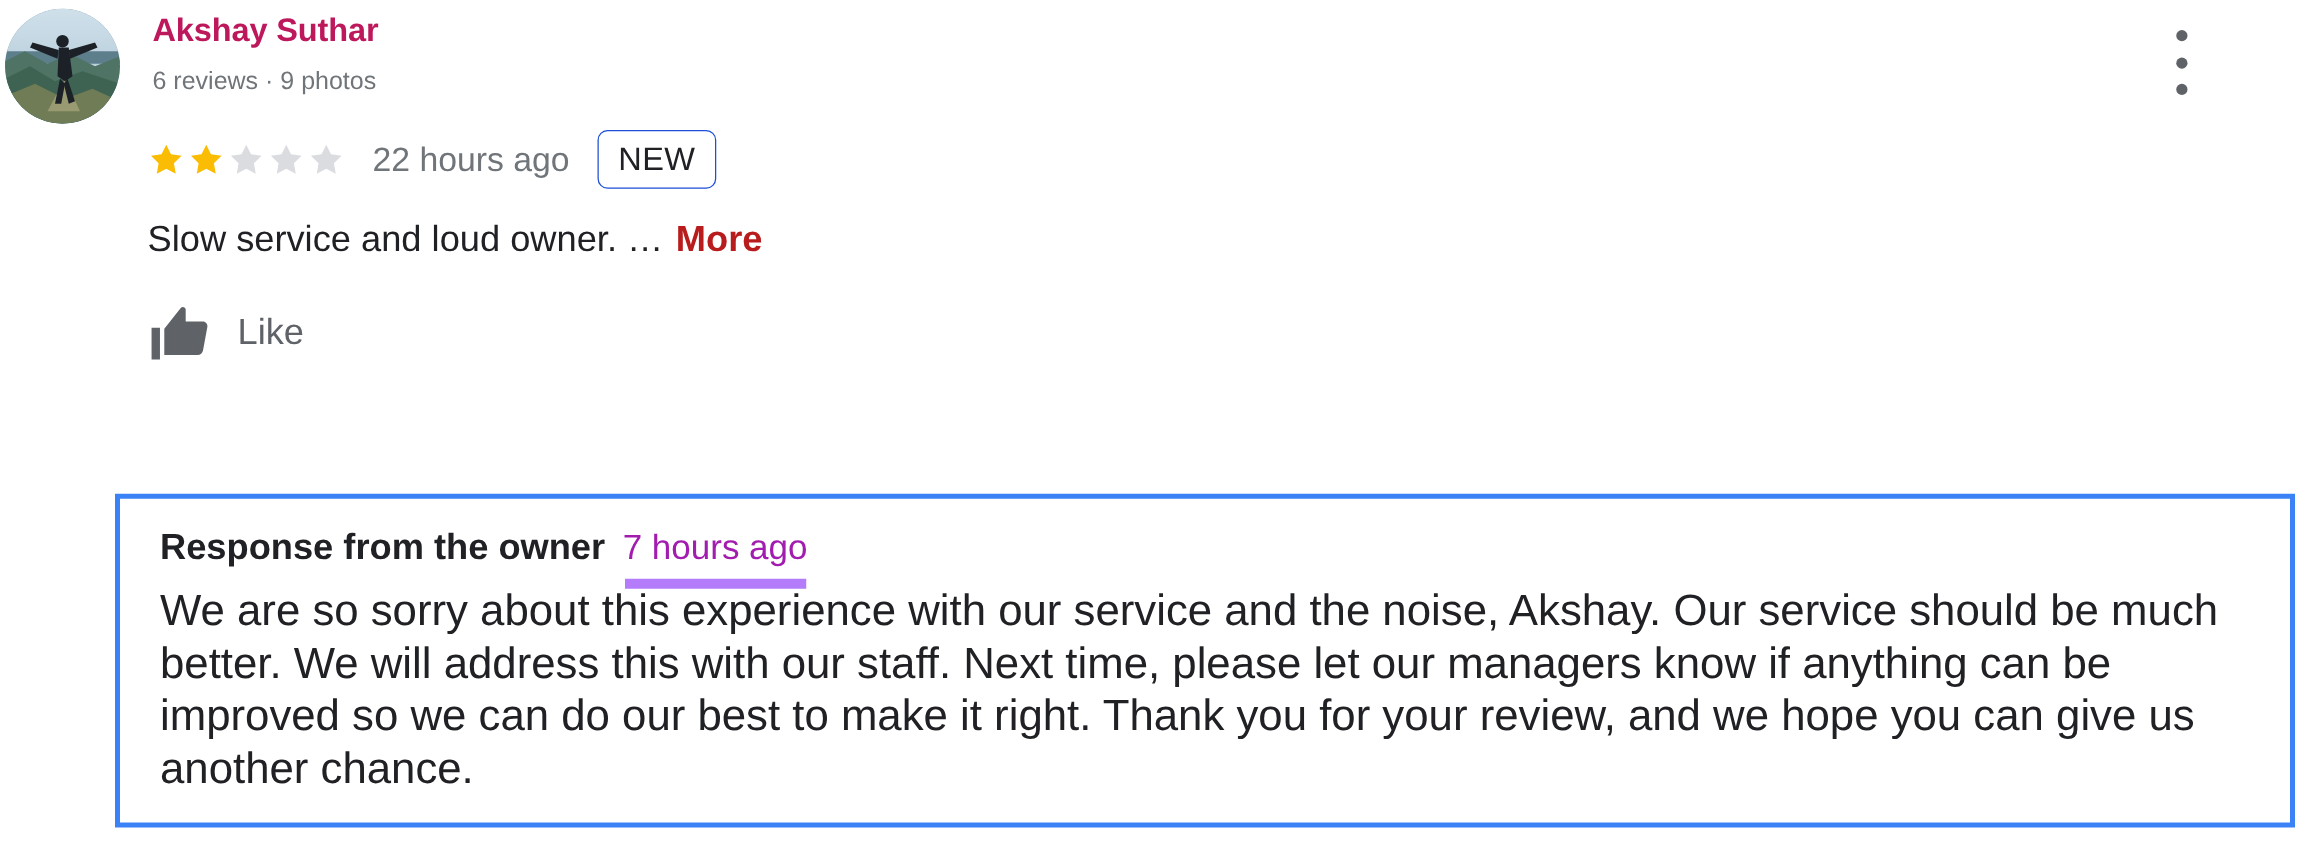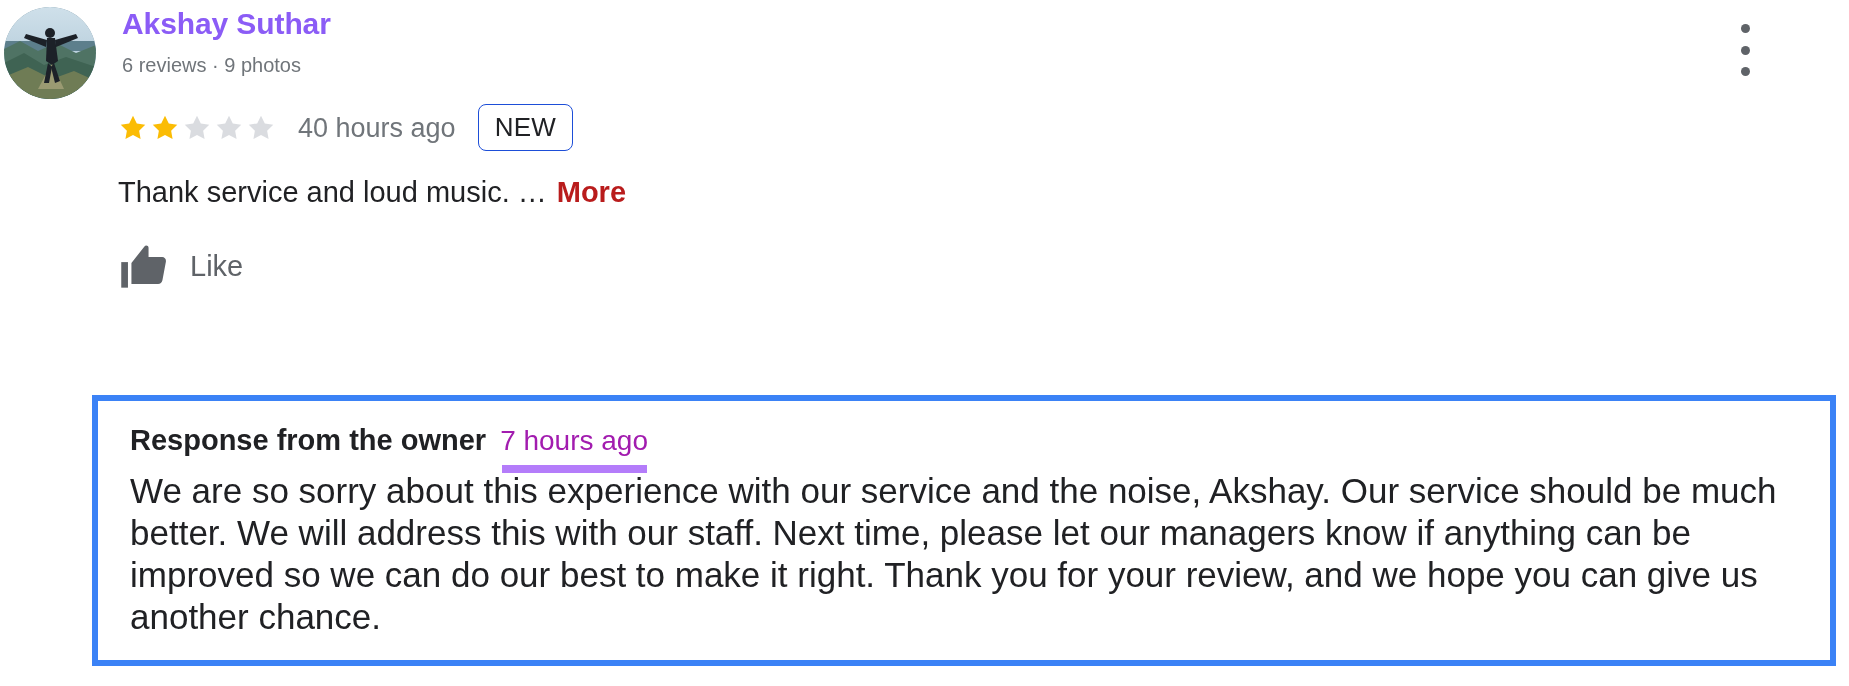--- a/index.html
+++ b/index.html
@@ -44,23 +44,23 @@
     position: relative;
   }
   .avatar svg { display: block; width: 100%; height: 100%; }
 
   .header-text {
     margin-left: 26px;
     padding-top: 2px;
   }
 
   .reviewer-name {
-    font-size: 30px;
+    font-size: 26px;
     font-weight: bold;
-    color: #8b5cf6;
+    color: #be185d;
     letter-spacing: -0.1px;
     line-height: 36px;
   }
 
   .reviewer-meta {
     font-size: 20px;
     color: #70757a;
     line-height: 38px;
     margin-top: 4px;
   }
@@ -130,21 +130,21 @@
     line-height: 32px;
   }
 
   
   .owner-response {
     position: absolute;
     left: 92px;
     top: 395px;
     width: 1744px;
     box-sizing: border-box;
-    border: 6px solid #3b82f6;
+    border: 4px solid #3b82f6;
     background: #ffffff;
     padding: 18px 22px 22px 32px;
   }
 
   .response-head {
     display: flex;
     align-items: baseline;
     line-height: 42px;
   }
   .response-title {
@@ -254,27 +254,27 @@
           <path fill="#dadce0" d="M12 2.2l3.03 6.14 6.78.99-4.9 4.78 1.15 6.75L12 17.67l-6.06 3.19 1.16-6.75-4.9-4.78 6.77-.99z"></path>
         </svg>
       <svg class="star" viewBox="0 0 24 24">
           <path fill="#dadce0" d="M12 2.2l3.03 6.14 6.78.99-4.9 4.78 1.15 6.75L12 17.67l-6.06 3.19 1.16-6.75-4.9-4.78 6.77-.99z"></path>
         </svg>
       <svg class="star" viewBox="0 0 24 24">
           <path fill="#dadce0" d="M12 2.2l3.03 6.14 6.78.99-4.9 4.78 1.15 6.75L12 17.67l-6.06 3.19 1.16-6.75-4.9-4.78 6.77-.99z"></path>
         </svg>
     </div>
 
-    <div class="review-age">40 hours ago</div>
+    <div class="review-age">22 hours ago</div>
 
     <div class="new-badge">NEW</div>
   </div>
 
   <div class="review-body">
-    <span>Thank service and loud music. …</span><span class="more-link">More</span>
+    <span>Slow service and loud owner. …</span><span class="more-link">More</span>
   </div>
 
   <div class="like-row">
     <svg class="thumb-icon" viewBox="0 0 24 24">
       <path fill="#5f6368" d="M1.5 10.2h3.1V22H1.5z"></path>
       <path fill="#5f6368" d="M6.2 10.6L12.2 3c.6-.8 1.9-.4 1.9.6v4.3h6.3c1.1 0 1.9 1 1.7 2.1l-1.6 8.6c-.2 1-1 1.7-2 1.7H6.2z"></path>
     </svg>
     <span class="like-label">Like</span>
   </div>
 

